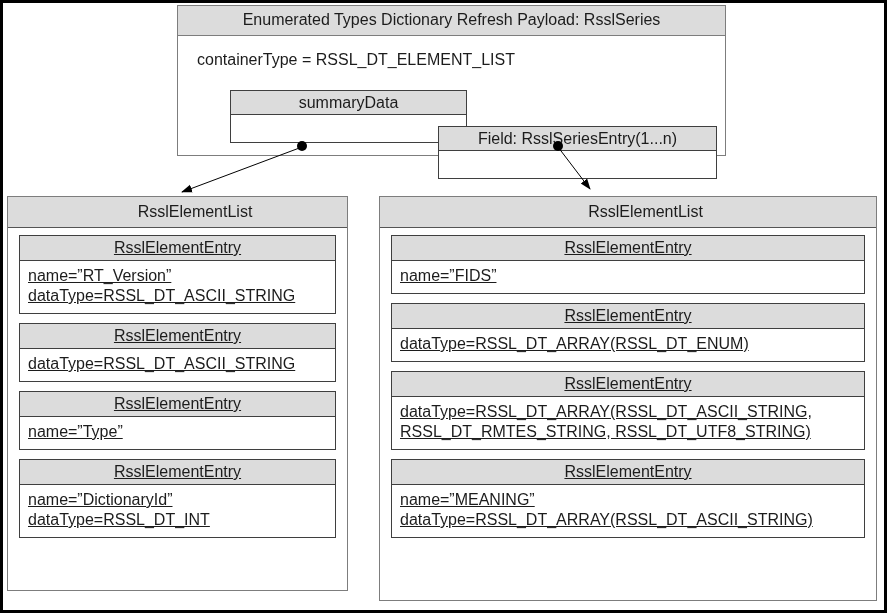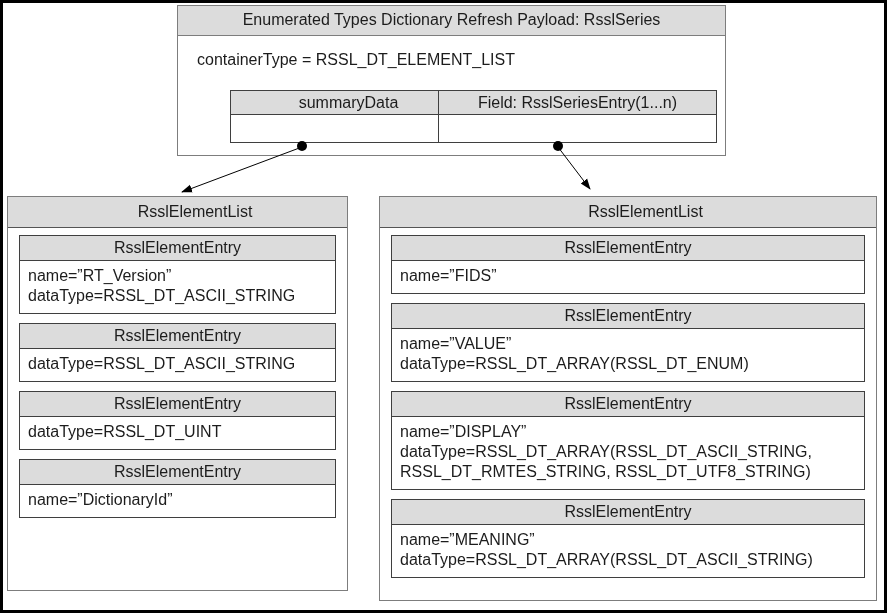--- a/index.html
+++ b/index.html
@@ -27,38 +27,38 @@
   
   .payload-box { left:177px; top:5px; width:549px; height:151px; border:1px solid #7d7d7d; }
   .payload-header {
     height:29px; background:#dcdcdc; border-bottom:1px solid #7d7d7d;
     text-align:center; line-height:28px;
   }
   .containertype { position:absolute; left:19px; top:44px; line-height:20px; white-space:nowrap; }
 
   .sub-box { position:absolute; top:84px; height:53px; border:1px solid #3f3f3f; background:#fff; box-sizing:border-box; }
   .sub-box.summary { left:8px;  width:237px;margin-left:44px; }
-  .sub-box.field   { left:260px; width:279px; }
+  .sub-box.field   { left:260px; width:279px;margin-top:36px; }
   .sub-header {
     height:24px; background:#dcdcdc; border-bottom:1px solid #3f3f3f;
     text-align:center; line-height:23px; box-sizing:border-box; white-space:nowrap;
   }
   .sub-body { height:27px; background:#fff; }
 
   
   .list-box { border:1px solid #7d7d7d; }
   .list-box.left  { left:7px;   top:196px; width:341px; height:395px; }
   .list-box.right { left:379px; top:196px; width:498px; height:405px; }
   .list-header {
     height:30px; background:#dcdcdc; border-bottom:1px solid #555;
     text-align:center; line-height:29px;padding-left:35px;
   }
   .list-body { padding:7px 11px 0 11px; }
 
-  .entry { border:1px solid #3f3f3f; background:#fff; margin-bottom:9px; }
+  .entry { border:1px solid #3f3f3f; background:#fff; margin-bottom:9px;text-decoration:underline; }
   .entry-header {
     height:24px; background:#dcdcdc; border-bottom:1px solid #3f3f3f;
     text-align:center; line-height:23px;
   }
   .entry-body { padding:5px 8px 7px 8px; line-height:20px; }
   .entry-line { }
 </style>
 </head>
 <body>
 
@@ -107,52 +107,51 @@
   </div>
         <div class="entry">
     <div class="entry-header">RsslElementEntry</div>
     <div class="entry-body">
             <div class="entry-line">dataType=RSSL_DT_ASCII_STRING</div>
           </div>
   </div>
         <div class="entry">
     <div class="entry-header">RsslElementEntry</div>
     <div class="entry-body">
-            <div class="entry-line">dataType=RSSL_DT_UINT</div>
+            <div class="entry-line">name=”Type”</div>
           </div>
   </div>
         <div class="entry">
     <div class="entry-header">RsslElementEntry</div>
     <div class="entry-body">
             <div class="entry-line">name=”DictionaryId”</div>
+            <div class="entry-line">dataType=RSSL_DT_INT</div>
           </div>
   </div>
       </div>
   </div>
 
   <div class="box list-box right">
     <div class="list-header">RsslElementList</div>
     <div class="list-body">
         <div class="entry">
     <div class="entry-header">RsslElementEntry</div>
     <div class="entry-body">
             <div class="entry-line">name=”FIDS”</div>
           </div>
   </div>
         <div class="entry">
     <div class="entry-header">RsslElementEntry</div>
     <div class="entry-body">
-            <div class="entry-line">name=”VALUE”</div>
             <div class="entry-line">dataType=RSSL_DT_ARRAY(RSSL_DT_ENUM)</div>
           </div>
   </div>
         <div class="entry">
     <div class="entry-header">RsslElementEntry</div>
     <div class="entry-body">
-            <div class="entry-line">name=”DISPLAY”</div>
             <div class="entry-line">dataType=RSSL_DT_ARRAY(RSSL_DT_ASCII_STRING, RSSL_DT_RMTES_STRING, RSSL_DT_UTF8_STRING)</div>
           </div>
   </div>
         <div class="entry">
     <div class="entry-header">RsslElementEntry</div>
     <div class="entry-body">
             <div class="entry-line">name=”MEANING”</div>
             <div class="entry-line">dataType=RSSL_DT_ARRAY(RSSL_DT_ASCII_STRING)</div>
           </div>
   </div>

